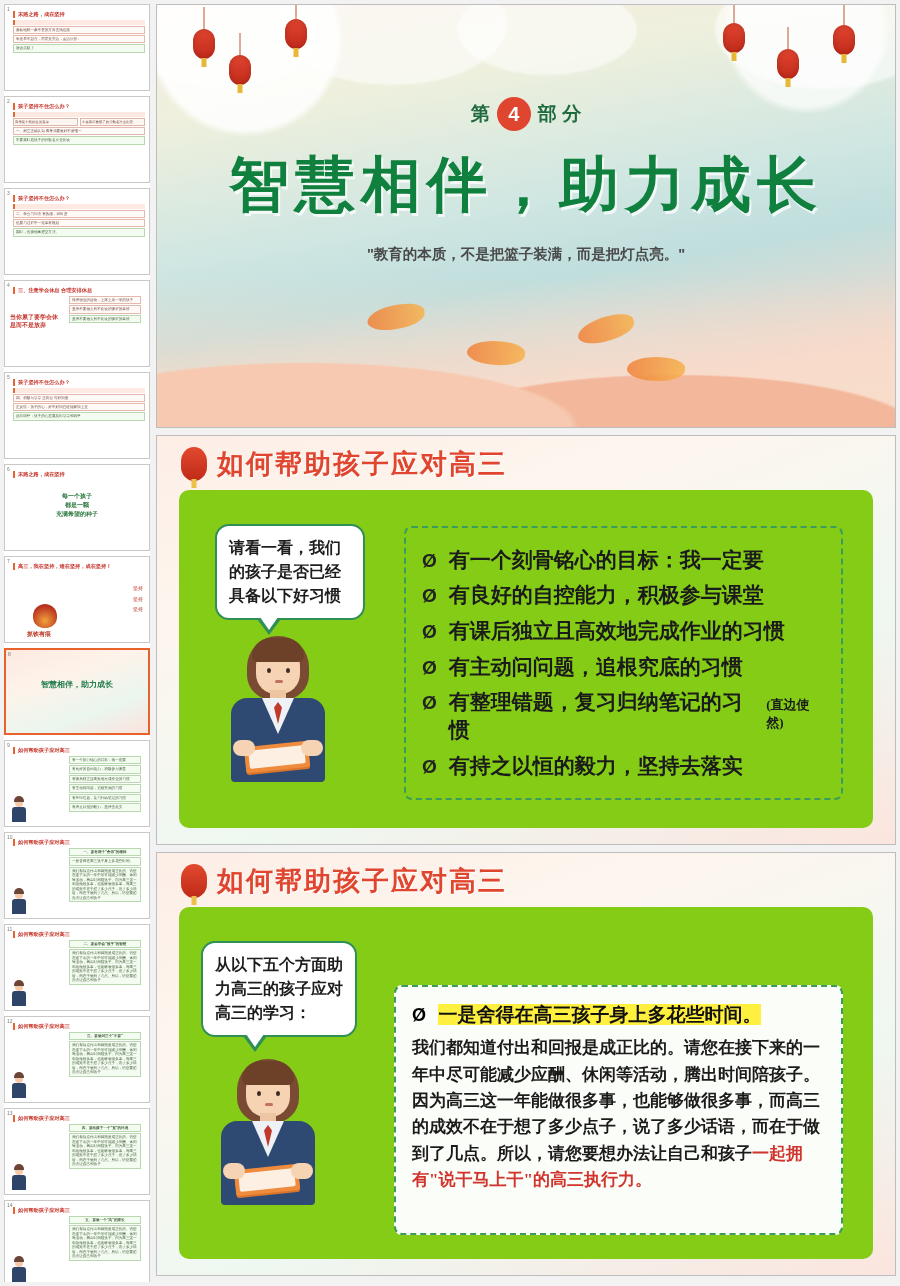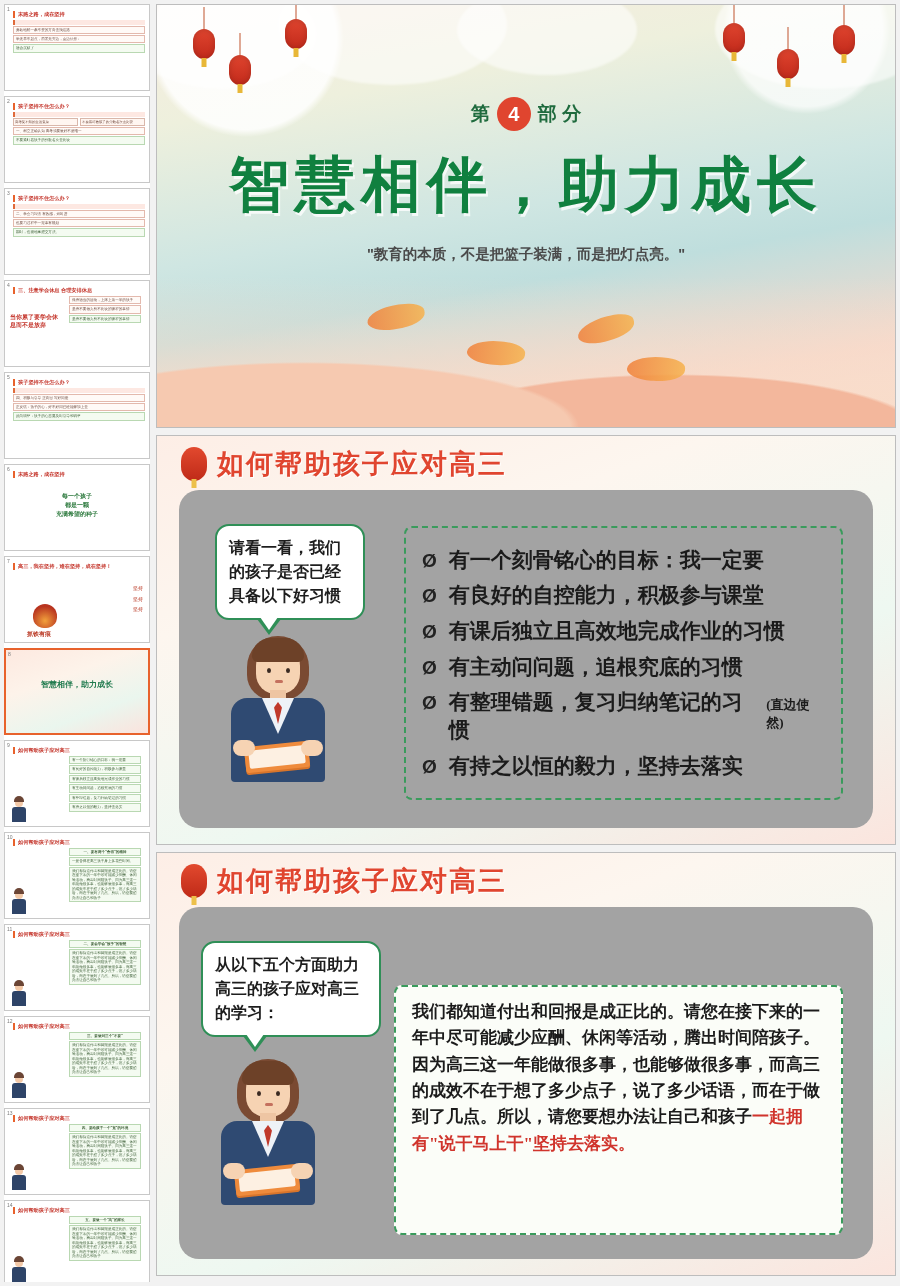--- a/index.html
+++ b/index.html
@@ -218,22 +218,22 @@
     font-family: "Liberation Serif", serif;
     text-shadow: 1px 1px 0 #fff;
   }
   .panel-bg {
     position: absolute; inset: 0;
     background: linear-gradient(160deg,#fdeee6 0%,#fdf6ef 30%,#eef8f1 65%,#fbe5de 100%);
   }
   .white-card {
     position: absolute;
     left: 22px; right: 22px; top: 54px; bottom: 16px;
-    background: #a3a3a3;
-    border-radius: 20px;
+    background: #84cc16;
+    border-radius: 10px;
   }
   
   .bubble {
     position: absolute;
     background: #ffffff;
     border: 2px solid #2f8f57;
     border-radius: 14px;
     padding: 10px 12px;
     font-size: 16px; font-weight: bold; color: #1d1d1d;
     line-height: 1.5;
@@ -576,41 +576,45 @@
     </div>
 
     <div class="slide s3">
       <div class="panel-bg"></div>
       <div class="sec-head">
         <div class="lant"></div>
         <div class="sec-title">如何帮助孩子应对高三</div>
       </div>
       <div class="white-card">
 
-        <div class="bubble" style="left:22px; top:34px; width:180px;">从以下五个方面助力高三的孩子应对高三的学习：</div>
+        <div class="bubble" style="left:22px; top:34px; width:156px;">从以下五个方面助力高三的孩子应对高三的学习：</div>
 
         <div class="person" style="left:30px; top:148px;">
           <div class="p-hair-back"></div>
           <div class="p-face"></div>
           <div class="p-hair"></div>
           <div class="p-eye l"></div>
           <div class="p-eye r"></div>
           <div class="p-mouth"></div>
           <div class="p-neck"></div>
           <div class="p-body"></div>
           <div class="p-shirt"></div>
           <div class="p-tie"></div>
           <div class="p-book"></div>
           <div class="p-hand-l"></div>
           <div class="p-hand-r"></div>
         </div>
 
 
         <div class="para-box">
+          <div class="para-lead-wrap">
+            <span class="para-mark">Ø</span>
+            <span class="para-lead">一是舍得在高三孩子身上多花些时间。</span>
+          </div>
           <div class="para-body">
-            <span>我们都知道付出和回报是成正比的。请您在接下来的一年中尽可能减少应酬、休闲等活动，腾出时间陪孩子。因为高三这一年能做很多事，也能够做很多事，而高三的成效不在于想了多少点子，说了多少话语，而在于做到了几点。所以，请您要想办法让自己和孩子</span><span class="red">一起拥有</span><span class="red">"说干马上干"</span><span class="red">坚持去落实。</span>
+            <span>我们都知道付出和回报是成正比的。请您在接下来的一年中尽可能减少应酬、休闲等活动，腾出时间陪孩子。因为高三这一年能做很多事，也能够做很多事，而高三的成效不在于想了多少点子，说了多少话语，而在于做到了几点。所以，请您要想办法让自己和孩子</span><span class="red">一起拥有</span><span class="red">"说干马上干"</span><span class="red">的高三执行力。</span>
           </div>
         </div>
       </div>
     </div>
 
   </div>
 </div>
 
 </body></html>

